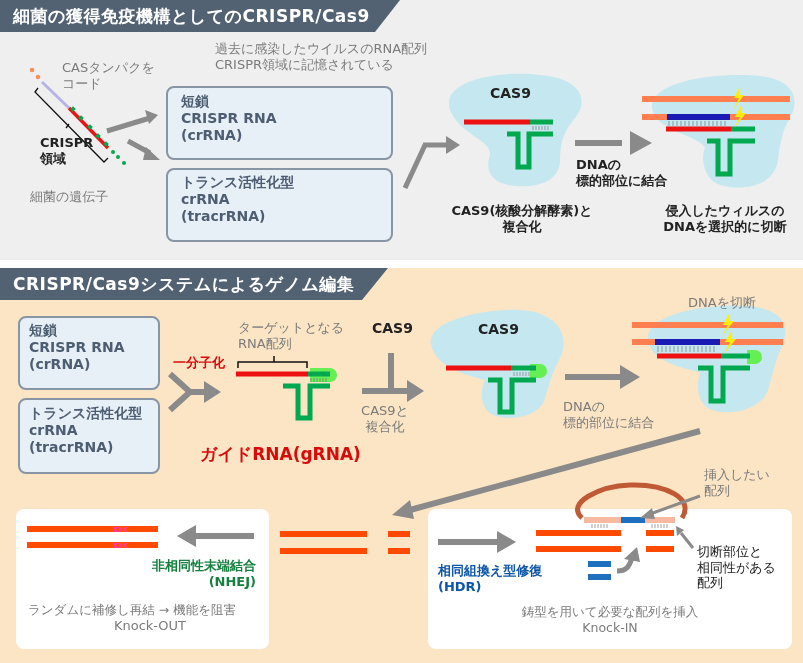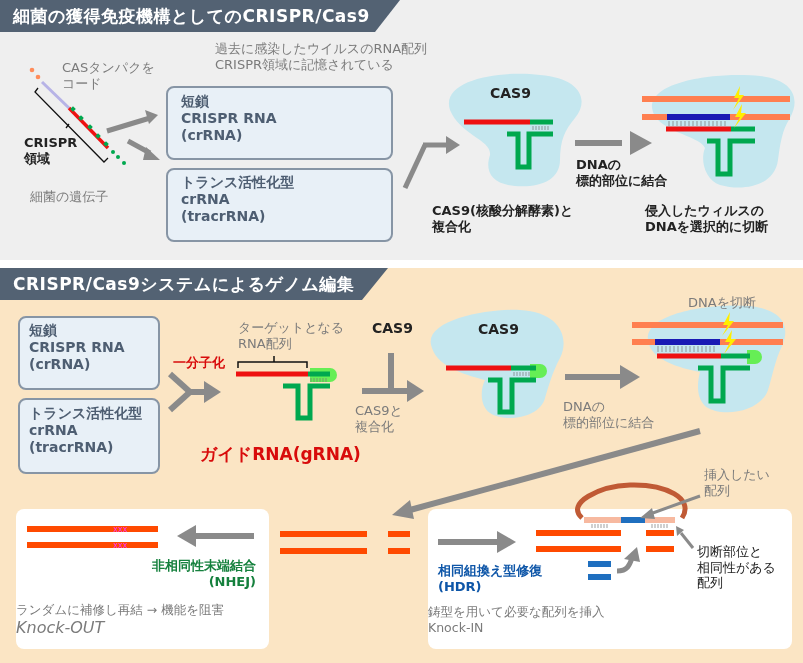--- a/index.html
+++ b/index.html
@@ -11,21 +11,21 @@
   .hdr { position: absolute; left: 0; top: 0; height: 32px; color: #fff; font-size: 17px; font-weight: bold;
          line-height: 32px; padding-left: 13px; letter-spacing: 0.5px; }
   .hdr-bg { position: absolute; left: 0; top: 0; }
   .t { position: absolute; white-space: pre-line; line-height: 1.2; }
   .gray { color: #7b7b7b; }
   .dark { color: #222; }
   .slate { color: #4e5e72; font-weight: bold; }
   .box { position: absolute; background: #e8f0f7; border: 2px solid #8795a5; border-radius: 8px; box-sizing: border-box; }
   .card { position: absolute; background: #ffffff; border-radius: 8px; }
   svg.layer { position: absolute; left: 0; top: 0; }
-  .c { }
+  .c { text-align: center; }
   .r { text-align: right; }
 </style>
 </head>
 <body>
 
 <div id="panel1" class="panel">
   <svg class="hdr-bg" width="420" height="32">
     <polygon points="0,0 400,0 375,32 0,32" fill="#536273"></polygon>
   </svg>
   <div class="hdr">細菌の獲得免疫機構としてのCRISPR/Cas9</div>
@@ -114,21 +114,21 @@
     <line x1="666" y1="129" x2="731" y2="129" stroke="#ee1111" stroke-width="5"></line>
     <line x1="731" y1="129" x2="755" y2="129" stroke="#00a84f" stroke-width="5"></line>
     <path d="M707,141 L718,141 L718,174 L730,174 L730,141 L755,141" fill="none" stroke="#00a84f" stroke-width="5"></path>
 
     <polygon points="740,86 734,98 739,98 733,110 744,95 739,95" fill="#ffee00"></polygon>
     <polygon points="742,104 735,117 740,117 734,128 746,113 741,113" fill="#ffee00"></polygon>
   </svg>
 
   <div class="t gray" style="left:62px;top:60px;font-size:13px;">CASタンパクを
 コード</div>
-  <div class="t" style="left:24px;top:135px;font-size:13px;font-weight:bold;color:#222;">CRISPR
+  <div class="t" style="left:40px;top:135px;font-size:13px;font-weight:bold;color:#222;">CRISPR
 領域</div>
   <div class="t gray" style="left:30px;top:189px;font-size:13px;">細菌の遺伝子</div>
   <div class="t gray" style="left:215px;top:41px;font-size:13px;">過去に感染したウイルスのRNA配列
 CRISPR領域に記憶されている</div>
 
   <div class="box" style="left:166px;top:86px;width:227px;height:74px;">
     <div class="t slate" style="left:13px;top:5px;font-size:14px;">短鎖
 CRISPR RNA
 (crRNA)</div>
   </div>
@@ -307,21 +307,21 @@
   <div class="t gray c" style="left:355px;top:135px;width:60px;font-size:13px;">CAS9と
 複合化</div>
   <div class="t dark" style="left:478px;top:53px;font-size:14px;font-weight:bold;">CAS9</div>
   <div class="t gray" style="left:563px;top:131px;font-size:13px;">DNAの
 標的部位に結合</div>
   <div class="t gray" style="left:688px;top:27px;font-size:13px;">DNAを切断</div>
 
   <div class="t r" style="left:60px;top:290px;width:196px;font-size:13px;font-weight:bold;color:#15803d;">非相同性末端結合
 (NHEJ)</div>
   <div class="t gray c" style="left:16px;top:334px;width:232px;font-size:12.5px;">ランダムに補修し再結 → 機能を阻害</div>
-  <div class="t gray c" style="left:16px;top:350px;width:268px;font-size:16px;font-style:italic;">Knock-OUT</div>
+  <div class="t gray c" style="left:16px;top:350px;width:268px;font-size:13px;">Knock-OUT</div>
 
   <div class="t" style="left:438px;top:295px;font-size:13px;font-weight:bold;color:#0e56a8;">相同組換え型修復
 (HDR)</div>
   <div class="t gray" style="left:704px;top:199px;font-size:13px;">挿入したい
 配列</div>
   <div class="t dark" style="left:697px;top:276px;font-size:13px;">切断部位と
 相同性がある
 配列</div>
   <div class="t gray c" style="left:428px;top:336px;width:364px;font-size:12.5px;">鋳型を用いて必要な配列を挿入</div>
   <div class="t gray c" style="left:428px;top:352px;width:364px;font-size:12.5px;">Knock-IN</div>

